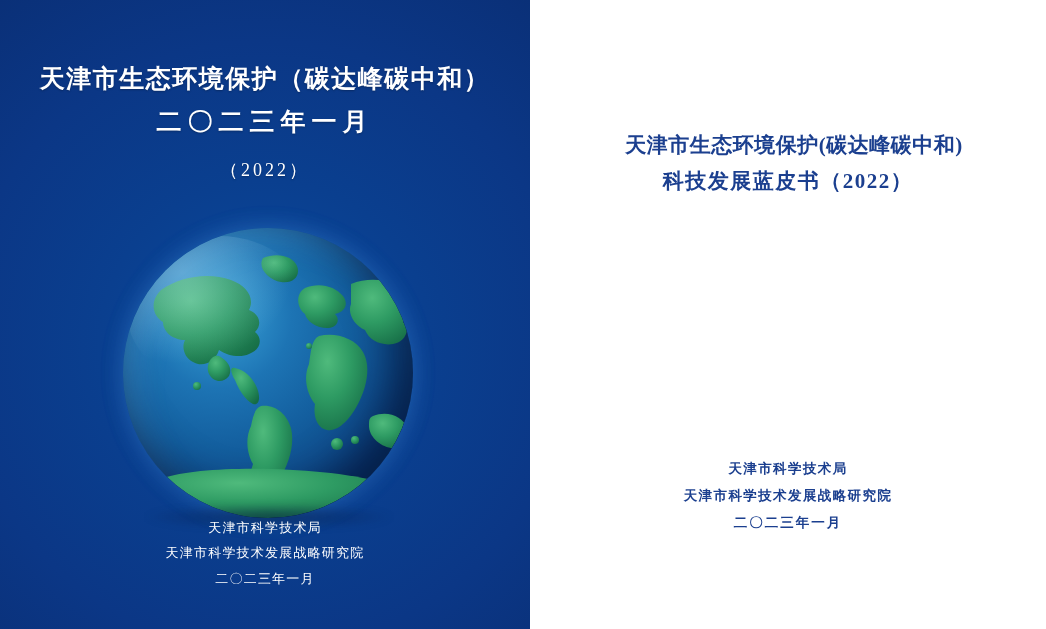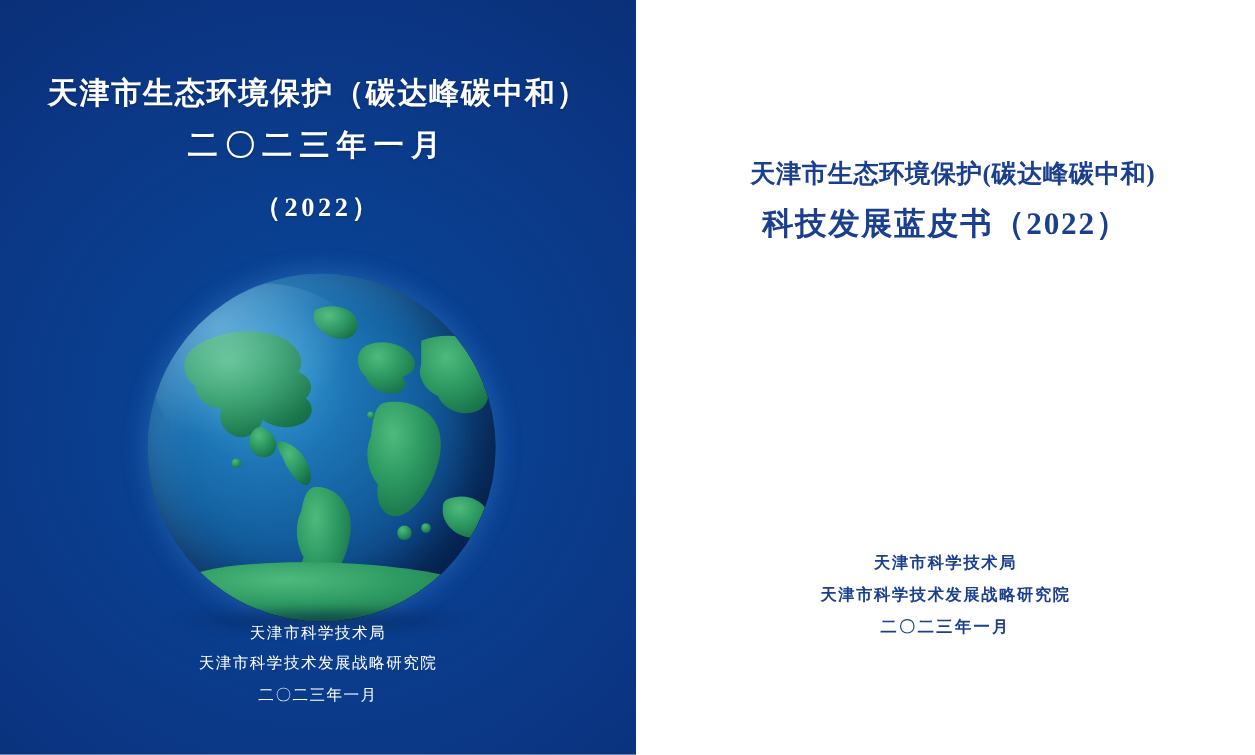--- a/index.html
+++ b/index.html
@@ -48,22 +48,22 @@
   }
   .cover-line2 {
     font-size: 25px;
     font-weight: bold;
     letter-spacing: 6px;
     line-height: 1.6;
     margin-top: 6px;
     text-shadow: 0 1px 2px rgba(0,0,0,0.25);
   }
   .cover-line3 {
-    font-size: 22px;
-    font-weight: bold;
+    font-size: 18px;
+    font-weight: normal;
     letter-spacing: 3px;
     margin-top: 16px;
     font-family: "Liberation Serif", serif;
     text-shadow: 0 1px 2px rgba(0,0,0,0.25);
   }
 
   
   .globe-wrap {
     position: absolute;
     left: 123px;
@@ -139,21 +139,21 @@
     color: #1b3f8f;
   }
   .tp-line1 {
     font-size: 21px;
     font-weight: bold;
     letter-spacing: 0.5px;
     line-height: 1.5;
     margin-left: 12px;
   }
   .tp-line2 {
-    font-size: 26px;
+    font-size: 21px;
     font-weight: bold;
     letter-spacing: 1.5px;
     line-height: 1.9;
   }
   .tp-footer {
     position: absolute;
     top: 455px;
     left: 0;
     width: 516px;
     text-align: center;

